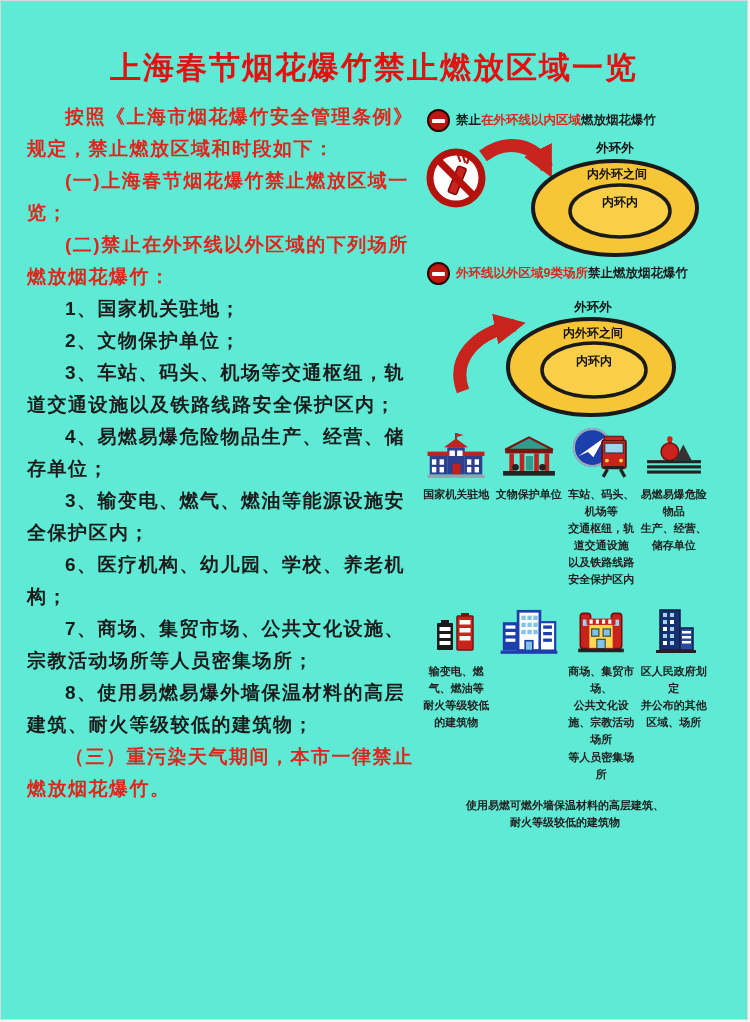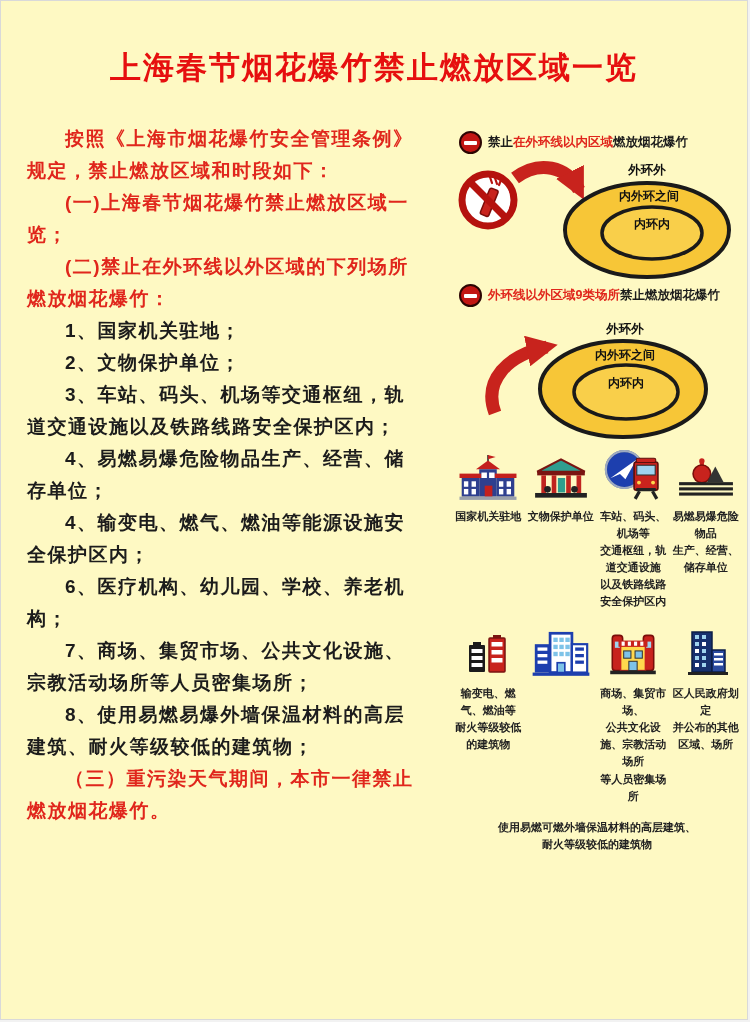--- a/index.html
+++ b/index.html
@@ -4,37 +4,36 @@
 <style>
   html,body{margin:0;padding:0;}
   body{
     width:750px;height:1022px;
     background:#f2f2f2;
     font-family:"Liberation Sans", sans-serif;
   }
   .page{
     position:relative;
     width:748px;height:1020px;
-    background:#fef9c3;
+    background:#5eead4;
     border:1px solid #d9d9d9;
     box-sizing:border-box;
     overflow:hidden;
   }
   .title{
     margin:46px 0 0 0;
     text-align:center;
     font-size:31px;
     font-weight:bold;
     letter-spacing:2px;
     color:#e60f0f;
   }
   .content{
     display:flex;
-    margin-top:34px;
-    justify-content:space-between;
+    margin-top:12px;
   }
   .left-col{
     width:418px;
     padding-left:26px;
     box-sizing:border-box;
   }
   .left-col p{
     margin:0;
     font-size:19px;
     line-height:32px;
@@ -119,21 +118,21 @@
   <div class="content">
 
     <div class="left-col">
       <p class="red">按照《上海市烟花爆竹安全管理条例》规定，禁止燃放区域和时段如下：</p>
       <p class="red">(一)上海春节烟花爆竹禁止燃放区域一览；</p>
       <p class="red">(二)禁止在外环线以外区域的下列场所燃放烟花爆竹：</p>
       <p>1、国家机关驻地；</p>
       <p>2、文物保护单位；</p>
       <p>3、车站、码头、机场等交通枢纽，轨道交通设施以及铁路线路安全保护区内；</p>
       <p>4、易燃易爆危险物品生产、经营、储存单位；</p>
-      <p>4、输变电、燃气、燃油等能源设施安全保护区内；</p>
+      <p>3、输变电、燃气、燃油等能源设施安全保护区内；</p>
       <p>6、医疗机构、幼儿园、学校、养老机构；</p>
       <p>7、商场、集贸市场、公共文化设施、宗教活动场所等人员密集场所；</p>
       <p>8、使用易燃易爆外墙保温材料的高层建筑、耐火等级较低的建筑物；</p>
       <p class="red">（三）重污染天气期间，本市一律禁止燃放烟花爆竹。</p>
     </div>
 
     <div class="right-col">
 
       <div class="sec-header">
         <span class="no-entry">

